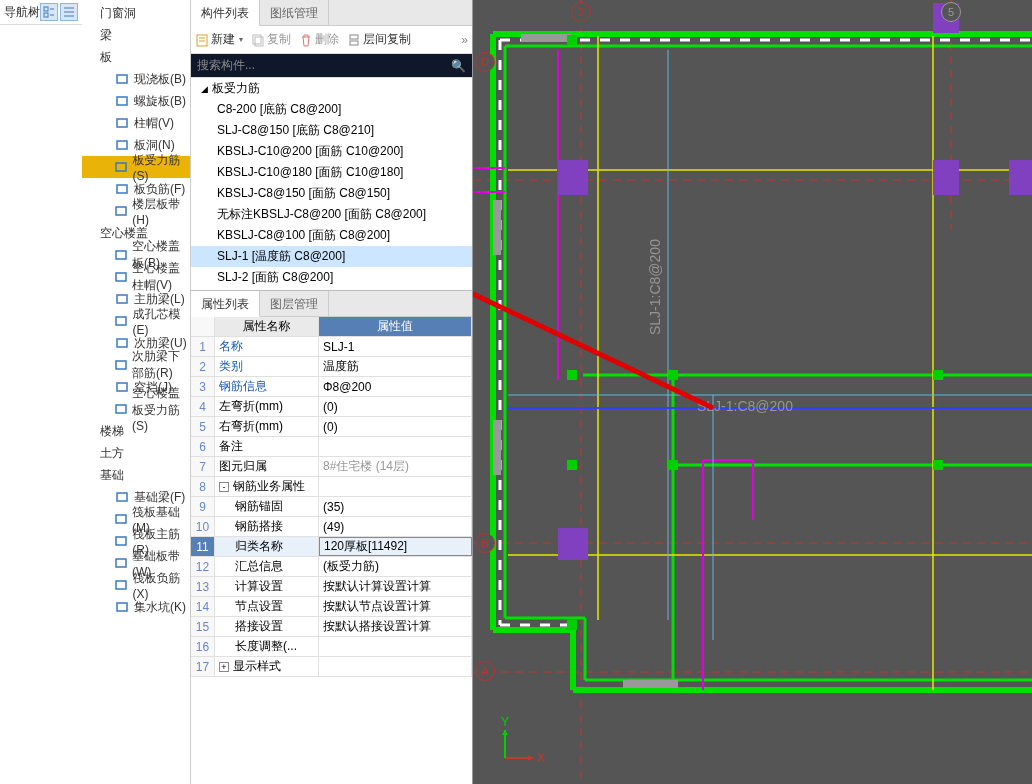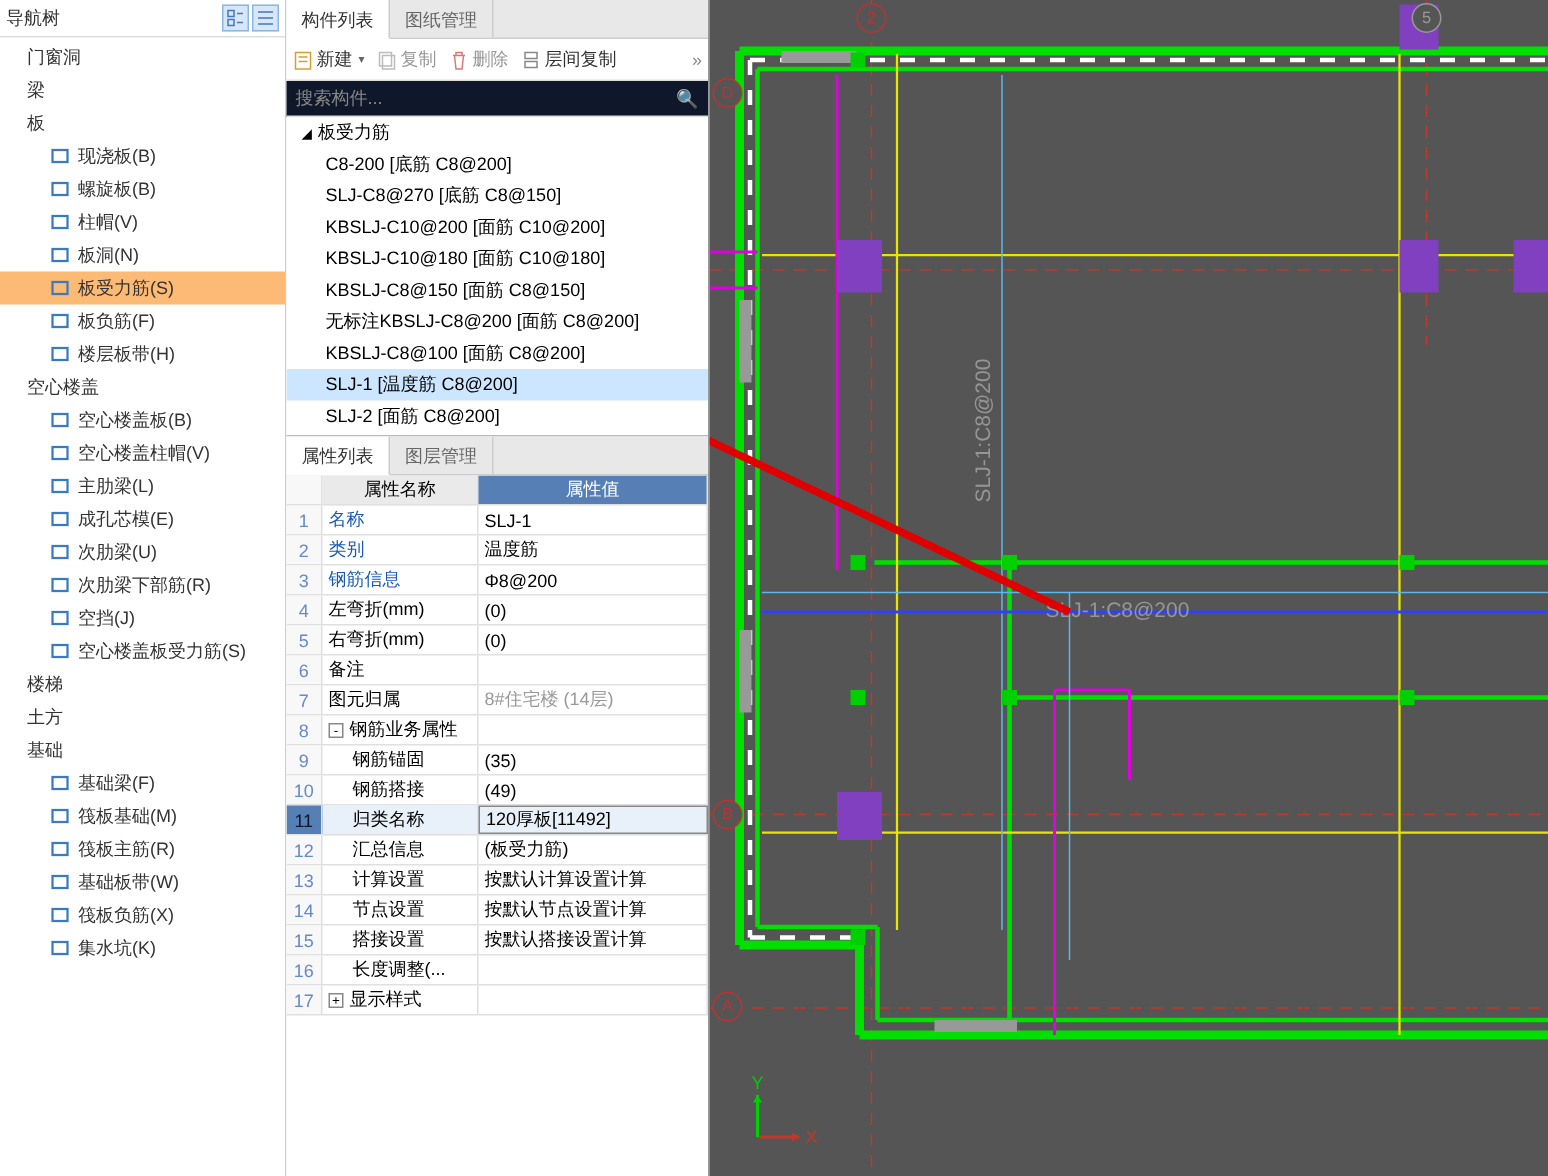--- a/index.html
+++ b/index.html
@@ -1,24 +1,24 @@
 <!DOCTYPE html>
 <html><head>
 <meta charset="utf-8">
 <style>
 *{margin:0;padding:0;box-sizing:border-box;font-family:"Microsoft YaHei",sans-serif;font-size:12px}
 body{width:1032px;height:784px;display:flex;overflow:hidden;background:#fff}
-.left-panel{width:191px;border-right:1px solid #ccc;display:flex;flex-direction:column}
+.left-panel{width:191px;border-right:1px solid #ccc;display:flex;flex-direction:row}
 .lp-header{height:25px;border-bottom:1px solid #ddd;display:flex;align-items:center;padding:0 4px;justify-content:space-between}
 .lp-title{color:#333}
 .lp-tools{display:flex;gap:2px}
 .ic-btn{width:18px;height:18px;border:1px solid #8cb8e0;background:#d7e7f7;display:flex;align-items:center;justify-content:center;cursor:pointer}
 .tree{flex:1;overflow:auto;padding-top:2px}
 .tn{display:flex;align-items:center;height:22px;padding-left:4px;cursor:pointer}
-.tn.active{background:#fdba74}
+.tn.active{background:#eab308}
 .tgl{width:12px;height:12px;display:inline-block;margin-right:2px;text-align:center;line-height:10px;font-size:10px;color:#555}
 .tn-ic{width:16px;height:16px;margin-right:4px;display:inline-flex;align-items:center;justify-content:center}
 .tn-lbl{color:#333}
 .ind2{padding-left:32px}
 
 .mid-panel{width:282px;border-right:1px solid #999;display:flex;flex-direction:column;background:#f5f5f5}
 .tabs{display:flex;height:26px;border-bottom:1px solid #ccc;background:#e8e8e8}
 .tab{padding:5px 10px;border-right:1px solid #ccc;cursor:pointer;color:#666;background:#e8e8e8}
 .tab.active{color:#333;background:#fff;border-bottom:1px solid #fff;margin-bottom:-1px}
 .toolbar{height:28px;display:flex;align-items:center;padding:0 4px;gap:8px;border-bottom:1px solid #ddd;background:#fff}
@@ -33,21 +33,21 @@
 .cl-item.hdr{padding-left:10px;display:flex;align-items:center}
 .cl-item.sel{background:#cde6ff}
 
 .props{flex:1;display:flex;flex-direction:column;border-top:1px solid #bbb;background:#fff}
 .ptable{flex:1;overflow:auto}
 .prow{display:flex;height:20px;border-bottom:1px solid #e0e0e0}
 .prow.h{background:#f0f0f0}
 .prow.sel{background:#e8f0fa}
 .pc{display:flex;align-items:center;padding:0 4px;border-right:1px solid #e0e0e0}
 .pc.n{width:24px;justify-content:center;color:#6688cc;background:#f8f8f8}
-.pc.n.sel{background:#557fb5;color:#0f172a}
+.pc.n.sel{background:#557fb5;color:#ffffff}
 .pc.k{width:104px}
 .pc.k.hd{background:#eaeaea;justify-content:center}
 .pc.v{flex:1}
 .pc.v.hd{background:#557fb5;color:#fff;justify-content:center}
 .pc.v.dim{color:#999}
 .pc.v.box{border:1px solid #888}
 .blue-t{color:#1a5ab3}
 .exp{width:10px;height:10px;border:1px solid #888;text-align:center;line-height:8px;font-size:9px;margin-right:4px}
 
 .canvas{flex:1;background:#555;position:relative;overflow:hidden}
@@ -316,21 +316,21 @@
   <div class="search">
     <span>搜索构件...</span>
     <span class="search-ic">🔍</span>
   </div>
   <div class="clist" id="clist">
       <div class="cl-item hdr">
         <span style="font-size:9px;margin-right:4px">◢</span>
         <span>板受力筋</span>
       </div>
       <div class="cl-item">C8-200 [底筋 C8@200]</div>
-      <div class="cl-item">SLJ-C8@270 [底筋 C8@150]</div>
+      <div class="cl-item">SLJ-C8@150 [底筋 C8@210]</div>
       <div class="cl-item">KBSLJ-C10@200 [面筋 C10@200]</div>
       <div class="cl-item">KBSLJ-C10@180 [面筋 C10@180]</div>
       <div class="cl-item">KBSLJ-C8@150 [面筋 C8@150]</div>
       <div class="cl-item">无标注KBSLJ-C8@200 [面筋 C8@200]</div>
       <div class="cl-item">KBSLJ-C8@100 [面筋 C8@200]</div>
       <div class="cl-item sel">SLJ-1 [温度筋 C8@200]</div>
       <div class="cl-item">SLJ-2 [面筋 C8@200]</div>
     </div>
 
   <div class="props">

